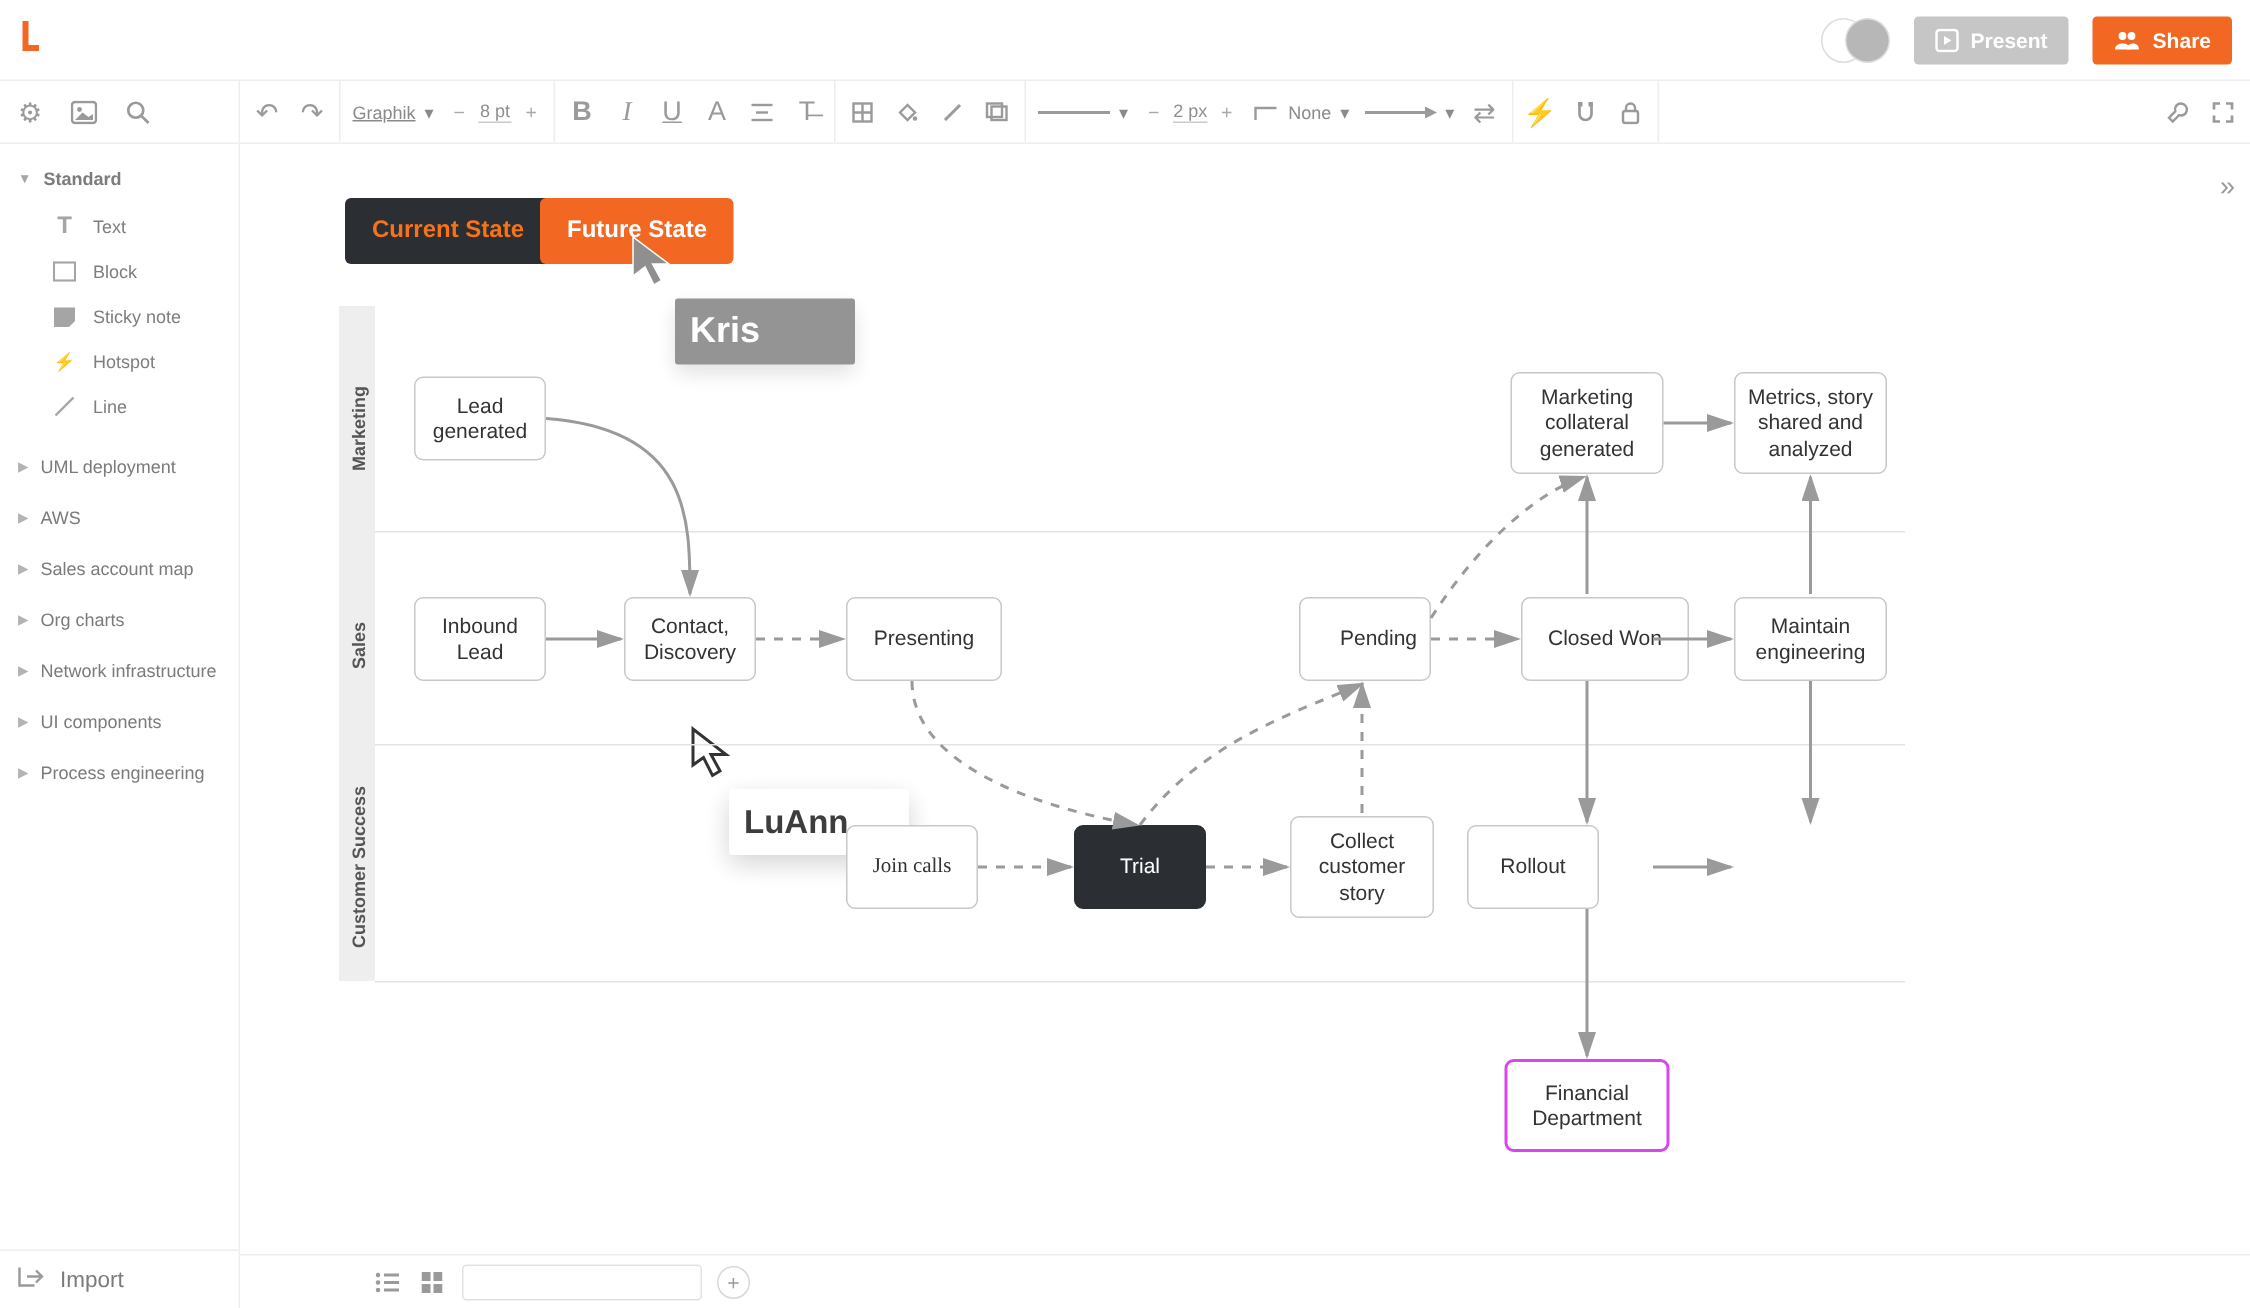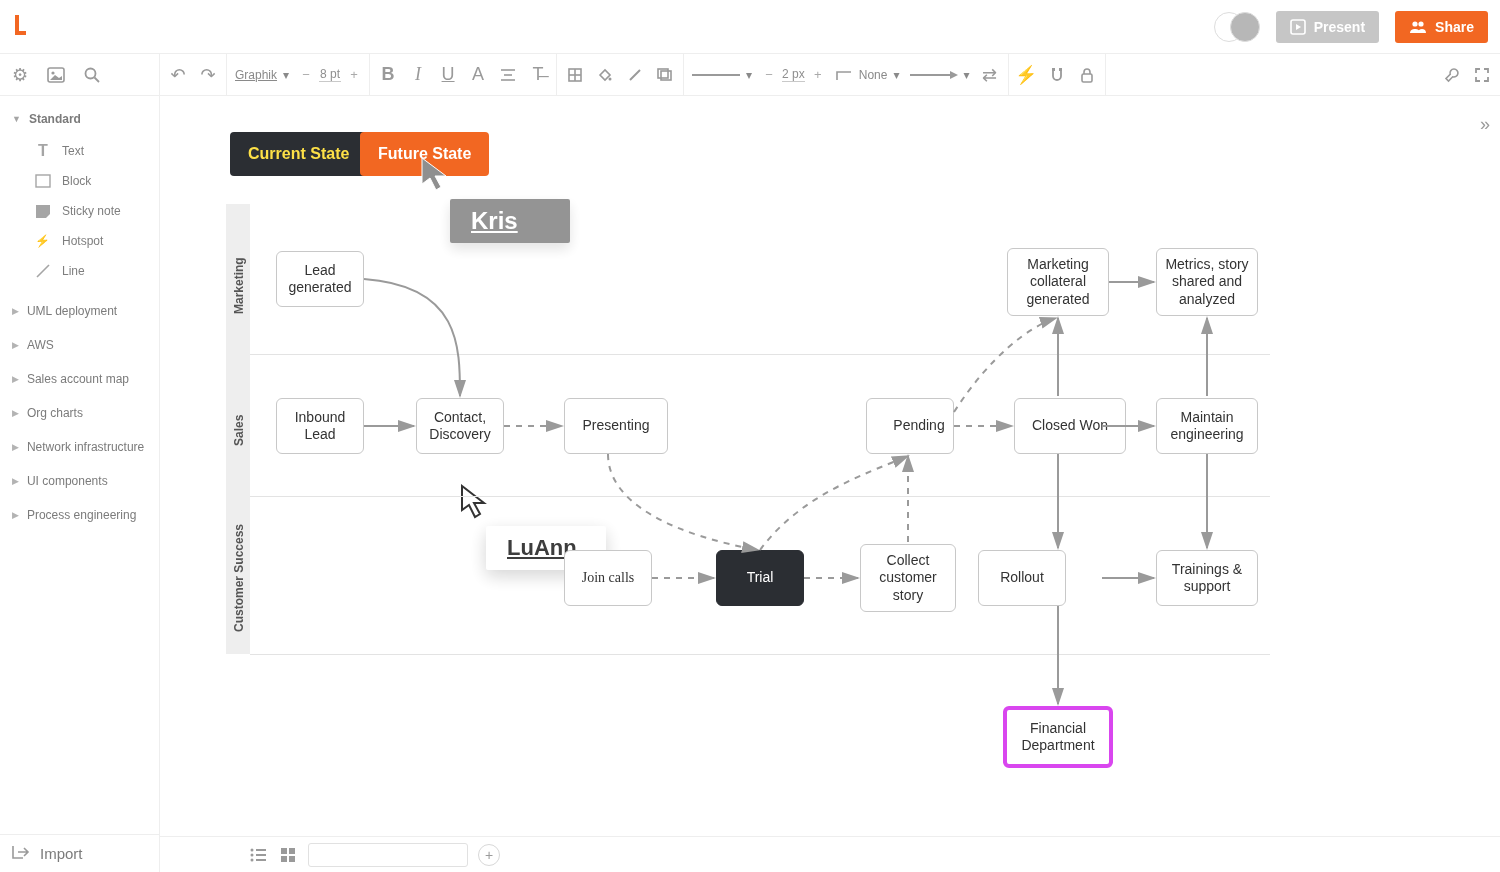--- a/index.html
+++ b/index.html
@@ -39,29 +39,29 @@
   .import-row { border-top:1px solid #eee; display:flex; align-items:center; gap:10px; padding:10px 12px; font-size:15px; color:#7b7b7b; cursor:pointer; }
   .bottombar { position:absolute; left:0; right:0; bottom:0; height:36px; border-top:1px solid #eee; background:#fff; display:flex; align-items:center; gap:10px; padding:0 8px; }
   .bottombar .tabstrip { flex:1; display:flex; align-items:center; gap:10px; }
   .bottombar .page-input { height:24px; width:160px; border:1px solid #e1e1e1; border-radius:3px; }
   .bottombar .plus { width:22px; height:22px; border:1px solid #d8d8d8; border-radius:50%; display:flex; align-items:center; justify-content:center; color:#9b9b9b; cursor:pointer; font-size:14px; }
   .canvas-wrap { position:relative; flex:1; overflow:hidden; }
   .canvas { position:absolute; inset:0 0 36px 0; background:#fff; }
   .right-flyout { position:absolute; top:18px; right:10px; font-size:18px; color:#9b9b9b; cursor:pointer; }
   
   .tab-chip { position:absolute; height:44px; display:flex; align-items:center; justify-content:center; padding:0 18px; border-radius:4px; font-size:16px; font-weight:600; }
-  .tab-chip.dark { background:#2b2e33; color:#fde047;justify-content:flex-end; }
+  .tab-chip.dark { background:#2b2e33; color:#f97316;justify-content:flex-end; }
   .tab-chip.orange { background:#f26722; color:#fff; }
-  .cursor-tag { position:absolute; height:44px; min-width:120px; padding:0 21px; background:#8f8f8f; color:#fff; font-size:24px; font-weight:700; display:flex; align-items:center; border-radius:2px; box-shadow:0 6px 14px rgba(0,0,0,.12); opacity:.95;text-decoration:underline; }
+  .cursor-tag { position:absolute; height:44px; min-width:120px; padding:0 10px; background:#8f8f8f; color:#fff; font-size:24px; font-weight:700; display:flex; align-items:center; border-radius:2px; box-shadow:0 6px 14px rgba(0,0,0,.12); opacity:.95; }
   .cursor-tag.light { background:#fff; color:#333; box-shadow:0 6px 18px rgba(0,0,0,.18); font-weight:600; font-size:22px; }
   .lane-track { position:absolute; background:#eeeeee; }
   .lane-label { position:absolute; transform:rotate(-90deg); transform-origin:left top; font-size:12px; font-weight:700; color:#555; white-space:nowrap; }
   .node { position:absolute; background:#fff; border:1px solid #c8c8c8; border-radius:6px; display:flex; align-items:center; justify-content:center; text-align:center; font-size:14px; color:#333; padding:4px 6px; line-height:1.25; }
   .node.dark { background:#2b2e33; color:#fff; border-color:#2b2e33; }
-  .node.orange-b { border:4px solid #d946ef; }
+  .node.orange-b { border:2px solid #d946ef; }
   .lane-sep { position:absolute; height:1px; background:#e3e3e3; }
   .arrow-svg { position:absolute; overflow:visible; pointer-events:none; }
   .cursor-pointer-svg { position:absolute; }
 </style>
 </head>
 <body>
 
 <div class="brandbar">
   <div>
     <svg class="brand-logo" viewBox="0 0 20 24">
@@ -369,23 +369,20 @@
         </div>
       <div class="node" style="left:847px; top:152px; width:102px; height:68px;">
           <span>Marketing collateral generated</span>
         </div>
       <div class="node" style="left:996px; top:152px; width:102px; height:68px;">
           <span>Metrics, story shared and analyzed</span>
         </div>
       <div class="node" style="left:996px; top:302px; width:102px; height:56px;">
           <span>Maintain engineering</span>
         </div>
-      <div class="node" style="left:996px; top:454px; width:102px; height:56px;">
-          <span>Trainings &amp; support</span>
-        </div>
       <div class="node orange-b" style="left:843px; top:610px; width:110px; height:62px;">
           <span>Financial Department</span>
         </div>
 
       <svg class="arrow-svg" style="left:0; top:0;" width="1300" height="740" viewBox="0 0 1300 740">
         <defs>
           <marker id="ah" markerWidth="10" markerHeight="10" refX="8" refY="3" orient="auto" markerUnits="strokeWidth">
             <path d="M0,0 L9,3 L0,6 Z" fill="#9a9a9a"></path>
           </marker>
         </defs>

